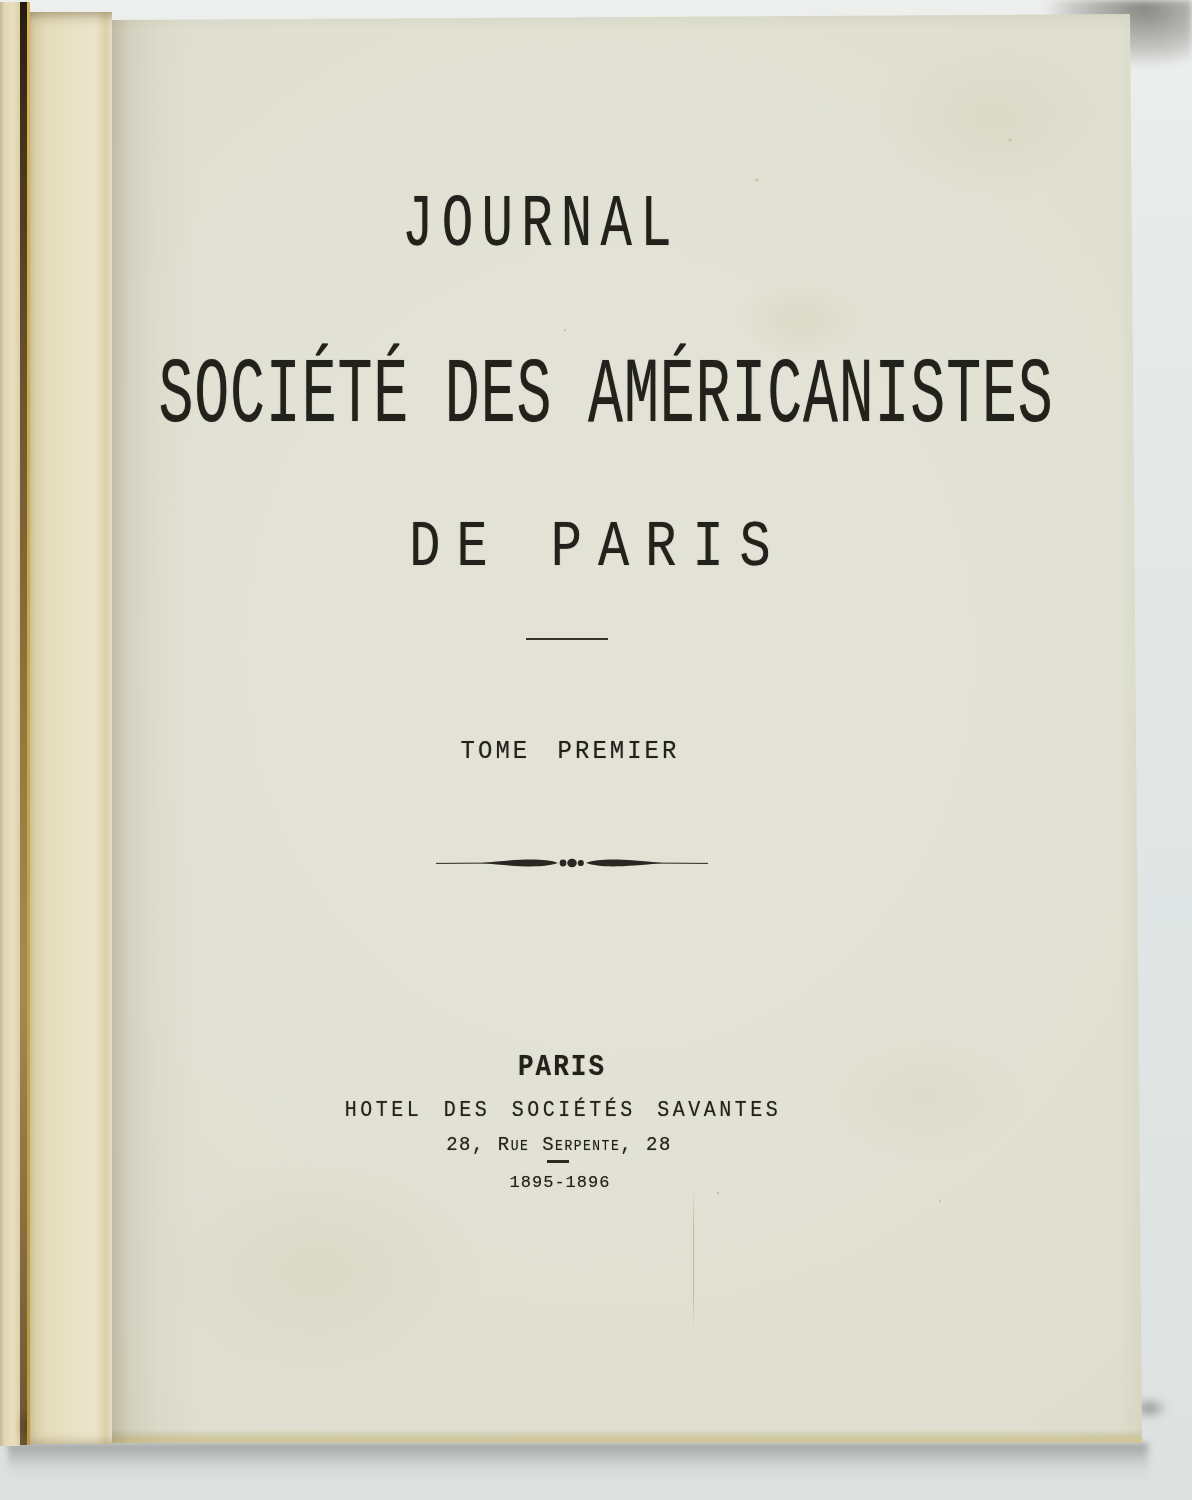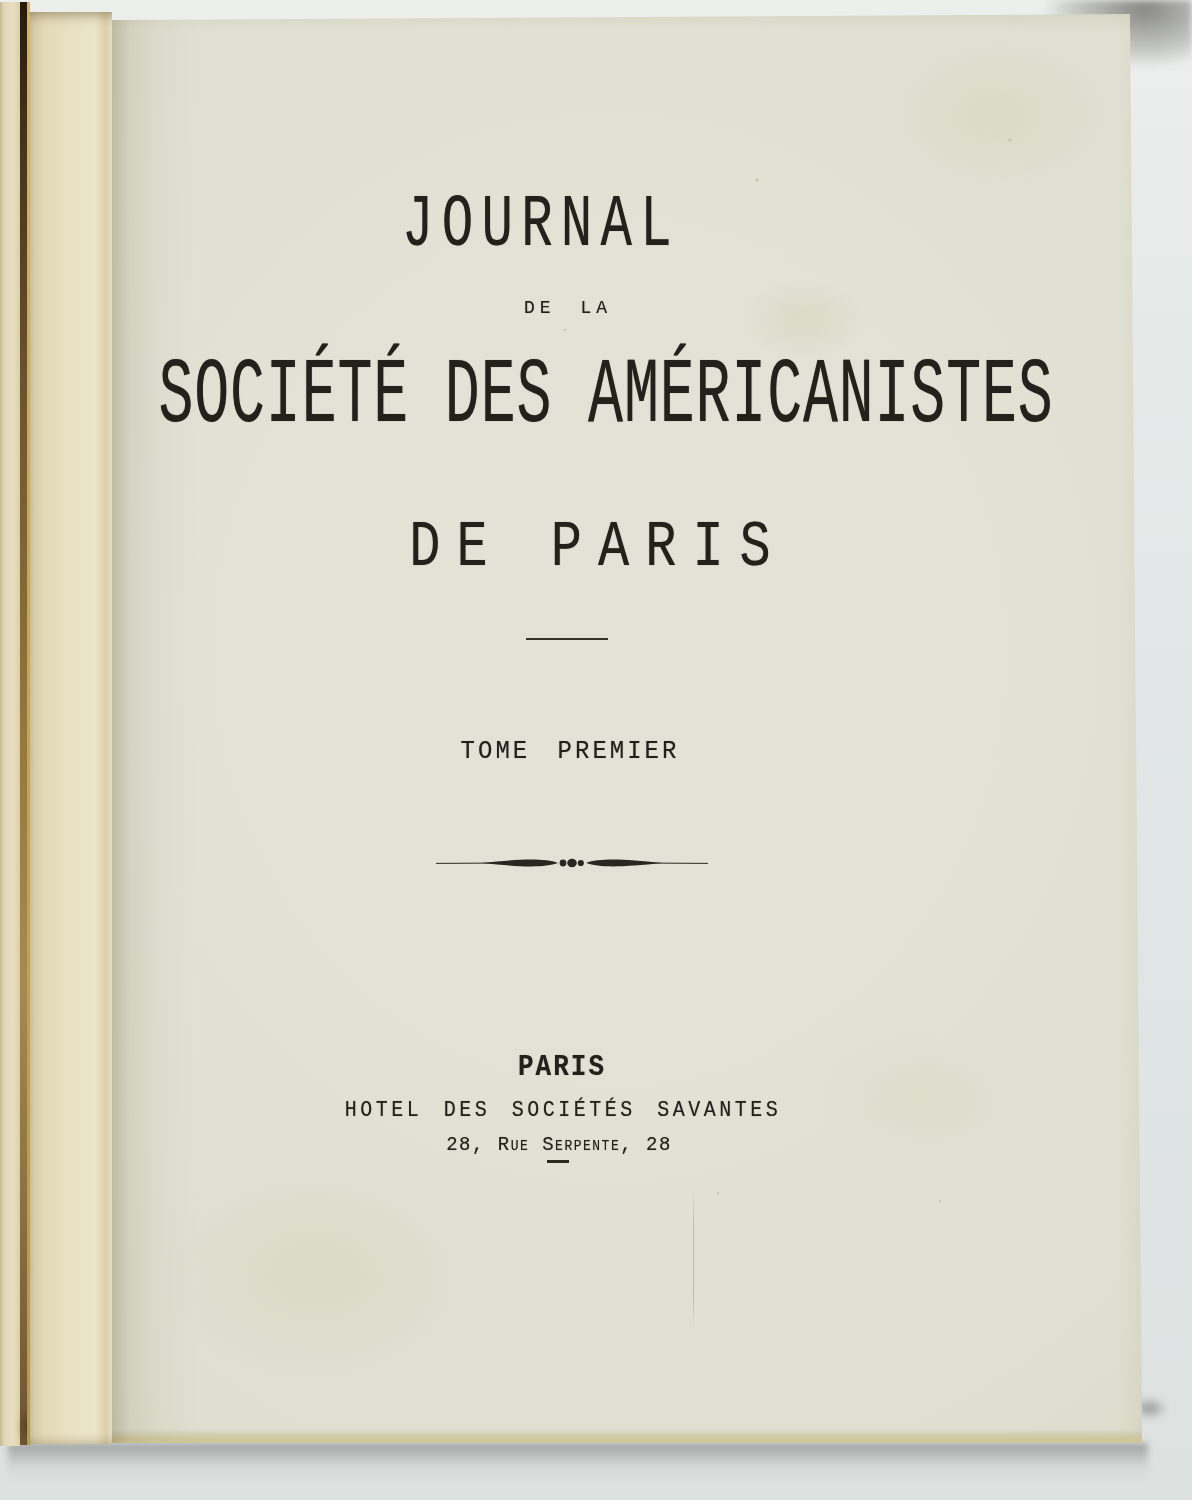--- a/index.html
+++ b/index.html
@@ -125,21 +125,20 @@
     <div class="crease"></div>
     <div class="sliver"></div>
     <div class="strip-b"></div>
 
     <div class="page">
       <div class="texture"></div>
       <div class="scratch"></div>
 
       <div class="line t-journal">JOURNAL</div>
 
-      <div class="line t-dela">DE LA</div>
 
       <div class="line t-societe">SOCIÉTÉ DES AMÉRICANISTES</div>
 
       <div class="line t-deparis">DE PARIS</div>
 
       <div class="line rule1-wrap">
         <span class="rule1"></span>
       </div>
 
       <div class="line t-tome">TOME PREMIER</div>
@@ -159,15 +158,16 @@
       <div class="line t-city">PARIS</div>
 
       <div class="line t-pub">HOTEL DES SOCIÉTÉS SAVANTES</div>
 
       <div class="line t-addr">28, Rue Serpente, 28</div>
 
       <div class="line dash-wrap">
         <span class="dash"></span>
       </div>
 
+      <div class="line t-years">1895-1896</div>
     </div>
   </div>
 </div>
 
 </body></html>

